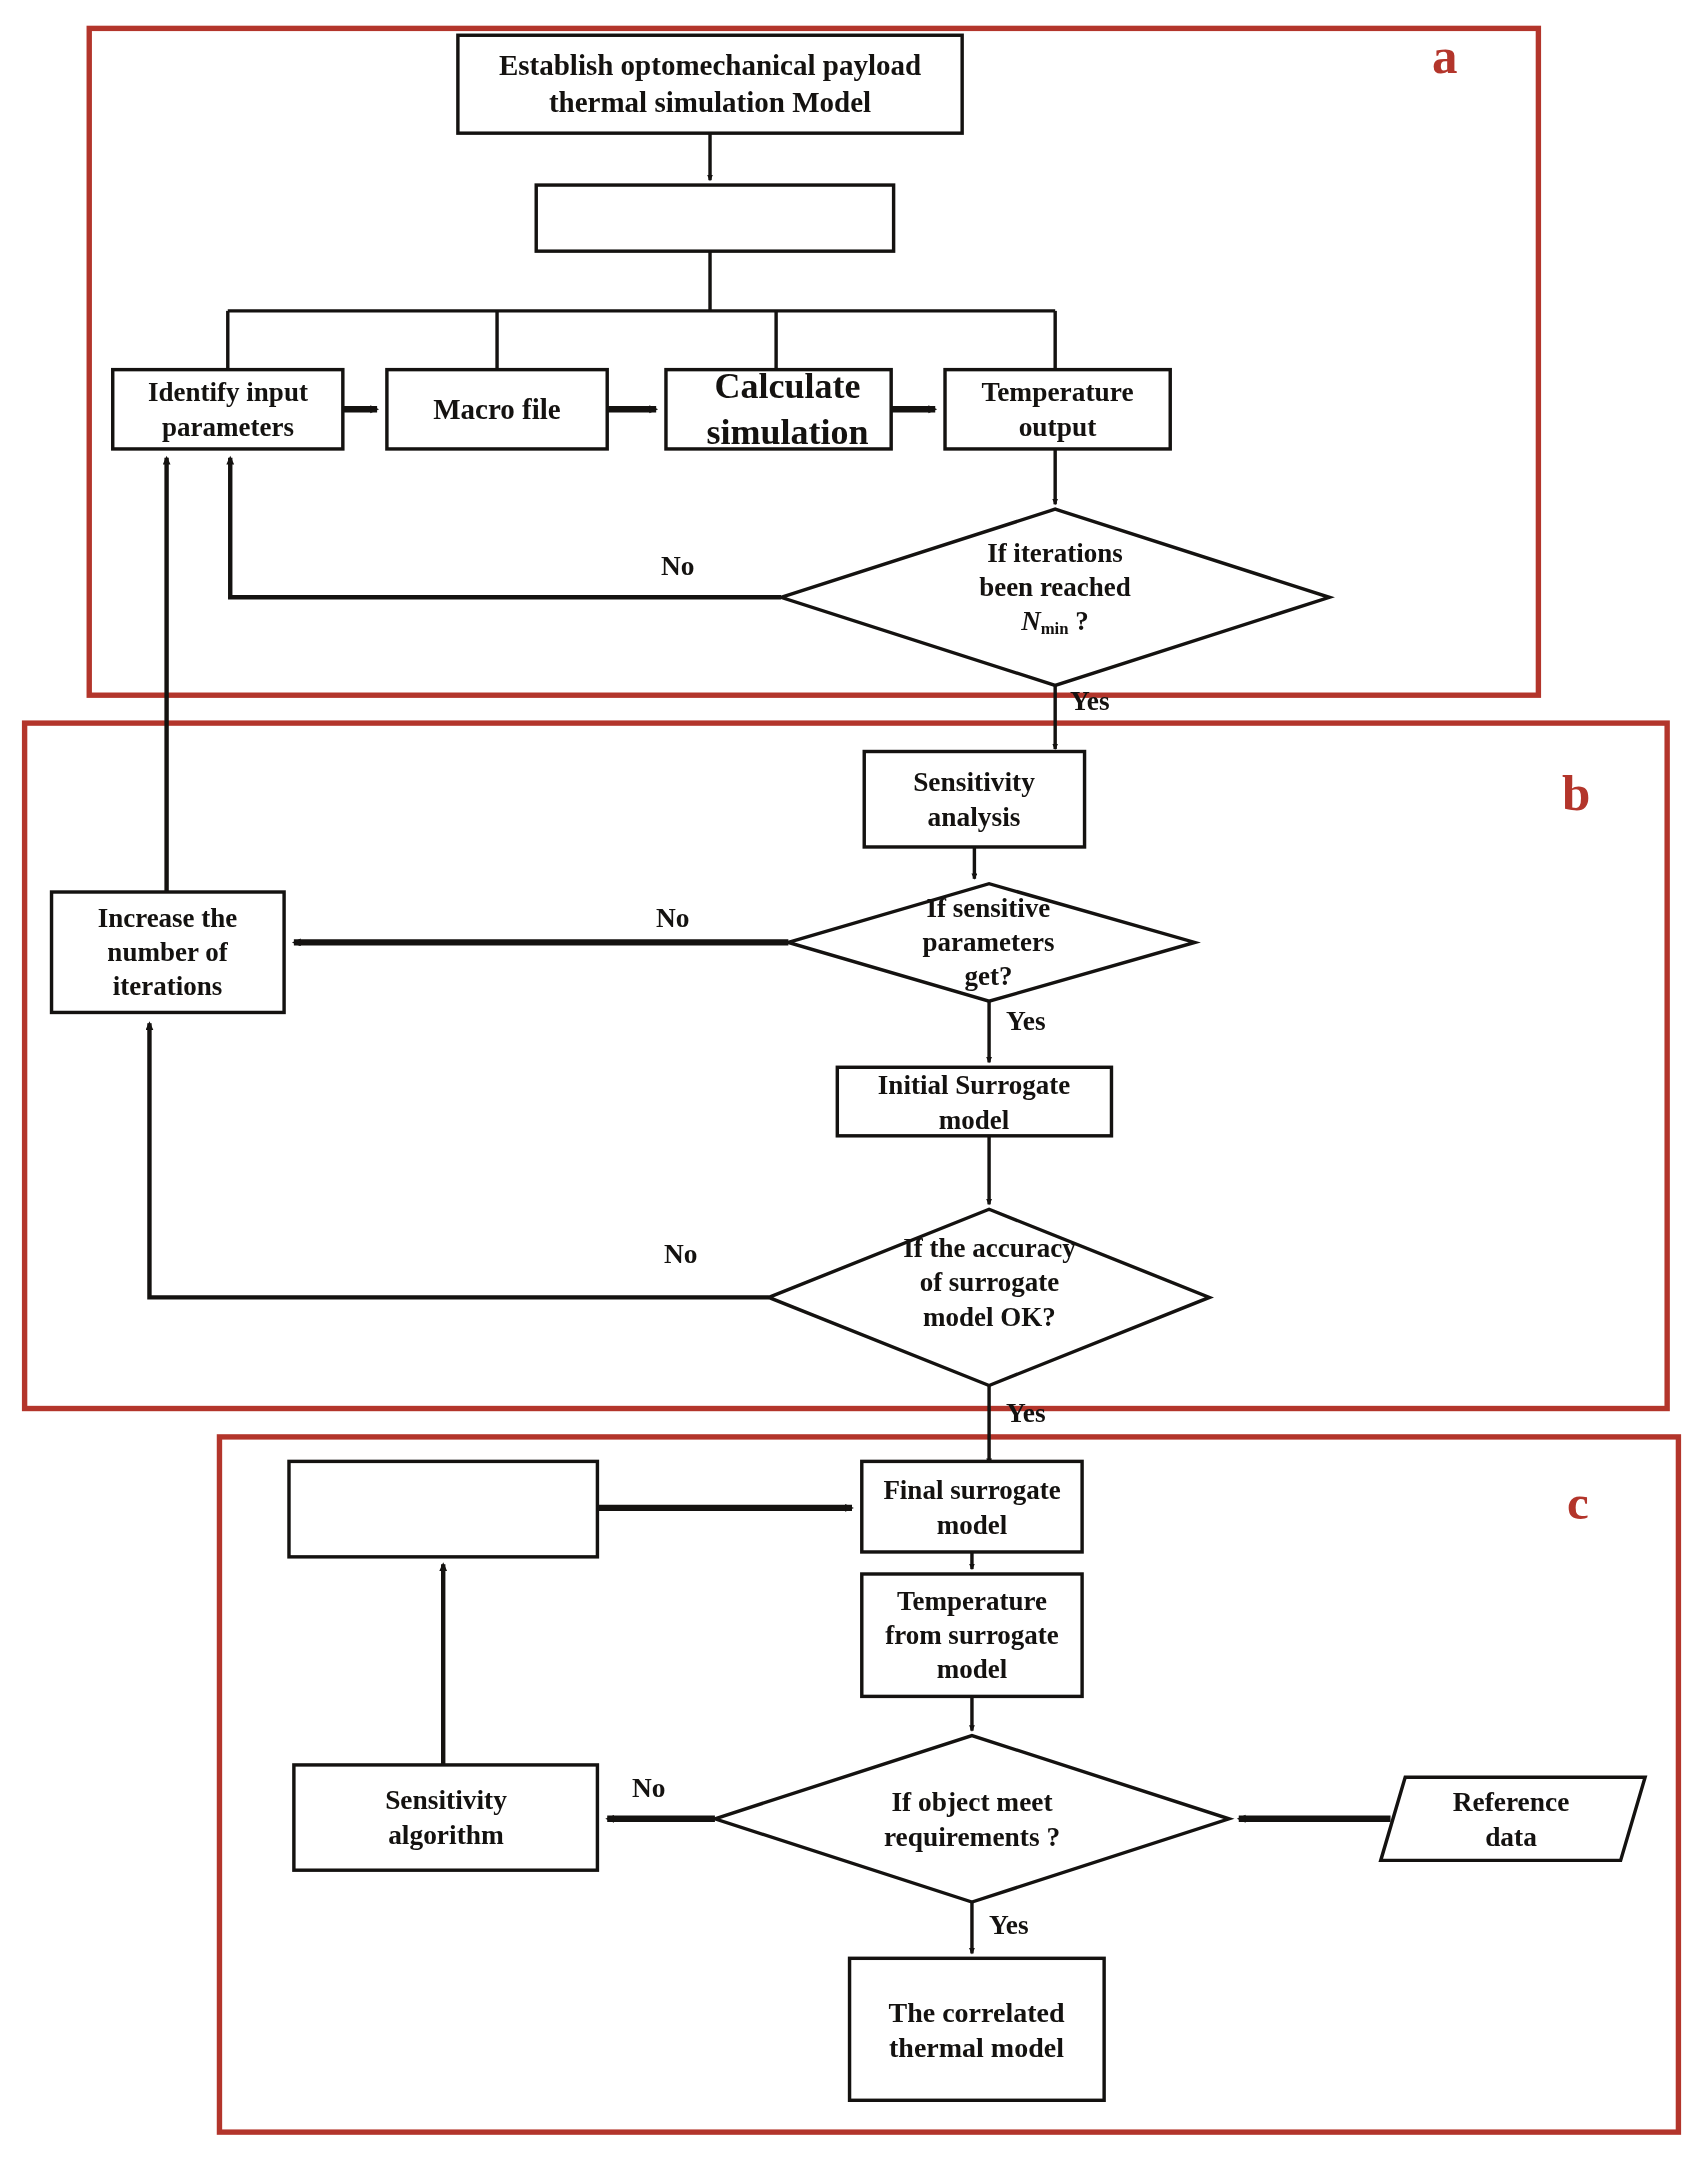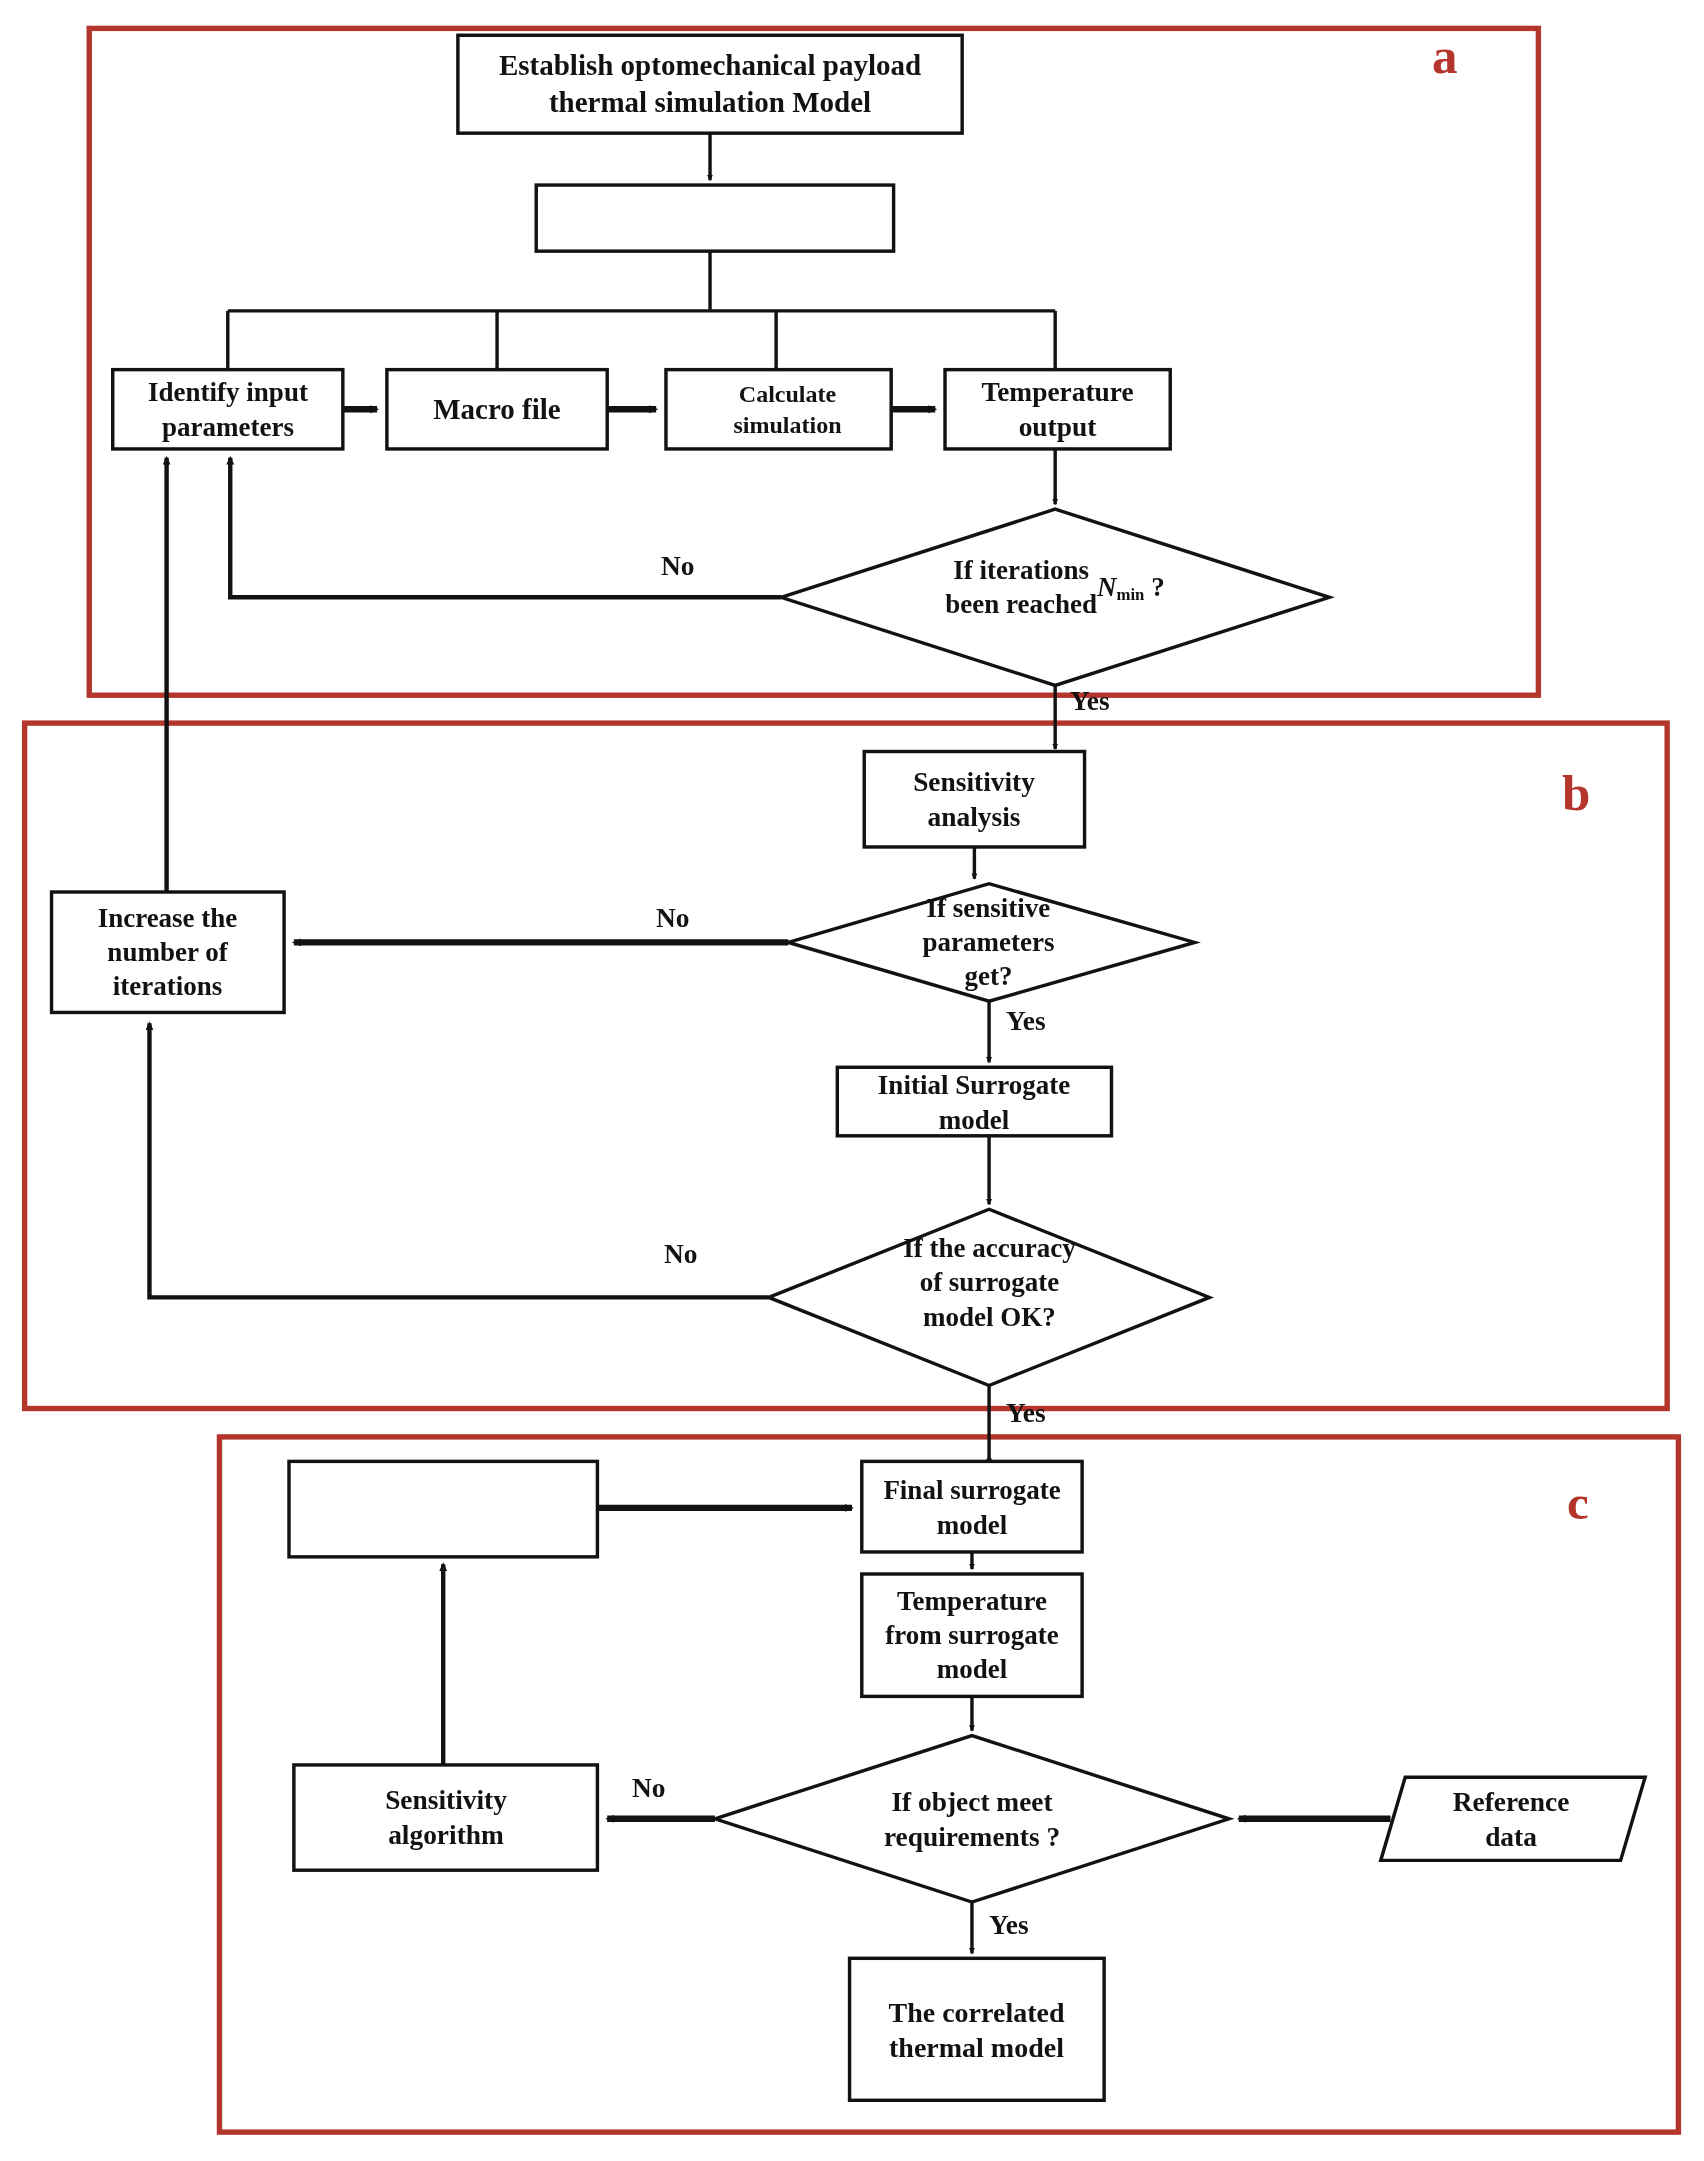--- a/index.html
+++ b/index.html
@@ -123,27 +123,27 @@
 
   <div class="node-label" style="left:458px; top:35px; width:504px; height:98px; font-size:29px;">Establish  optomechanical payload
 thermal simulation Model</div>
 
 
   <div class="node-label" style="left:113px; top:370px; width:230px; height:79px; font-size:27px;">Identify input
 parameters</div>
 
   <div class="node-label" style="left:387px; top:370px; width:220px; height:79px; font-size:29px;">Macro  file</div>
 
-  <div class="node-label" style="left:666px; top:370px; width:243px; height:79px; font-size:24px;">Calculate
+  <div class="node-label" style="left:666px; top:370px; width:243px; height:79px; font-size:36px;">Calculate
 simulation</div>
 
   <div class="node-label" style="left:945px; top:370px; width:225px; height:79px; font-size:27.4px;">Temperature
 output</div>
 
-  <div class="node-label" style="left:881px; top:526px; width:348px; height:122px; font-size:27px; ">
+  <div class="node-label" style="left:881px; top:526px; width:348px; height:122px; font-size:27px; flex-direction:column;">
     <span>If iterations
 been  reached</span>
     <span><span class="ital">N</span><span class="sub">min</span><span> ?</span></span>
   </div>
 
   <div class="edge-label" style="left:661px; top:551px; font-size:27.4px;">No</div>
   <div class="edge-label" style="left:1070px; top:686px; font-size:27.4px;">Yes</div>
 
   <div class="node-label" style="left:864px; top:752px; width:220px; height:95px; font-size:27.4px;">Sensitivity
 analysis</div>

